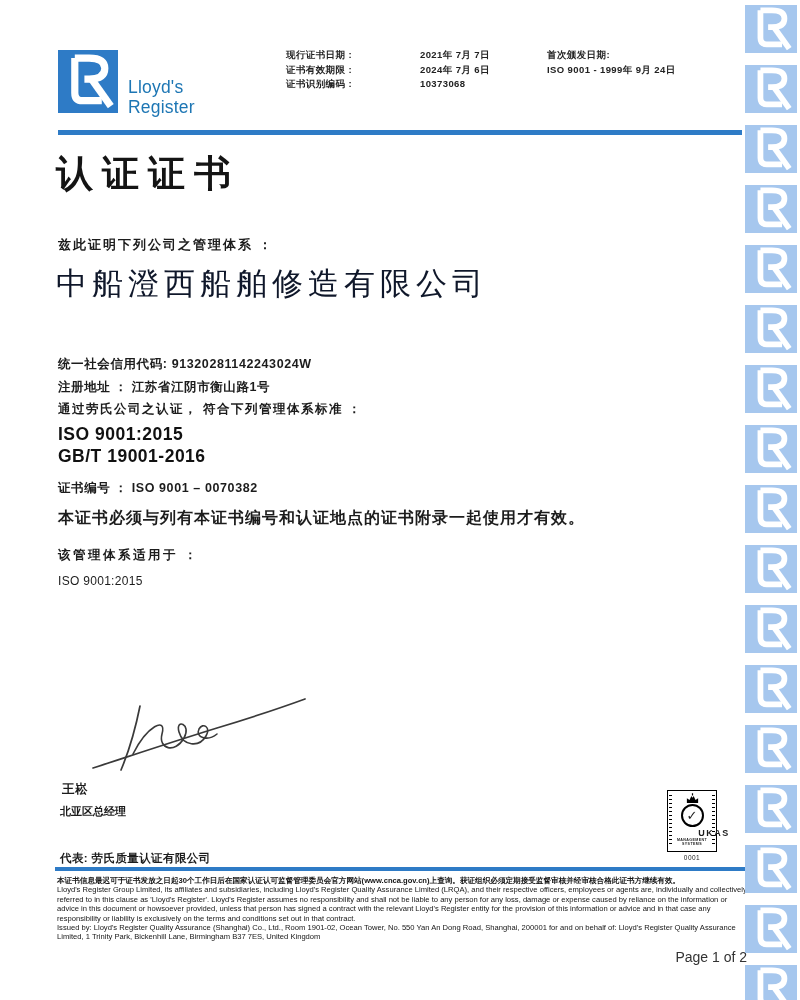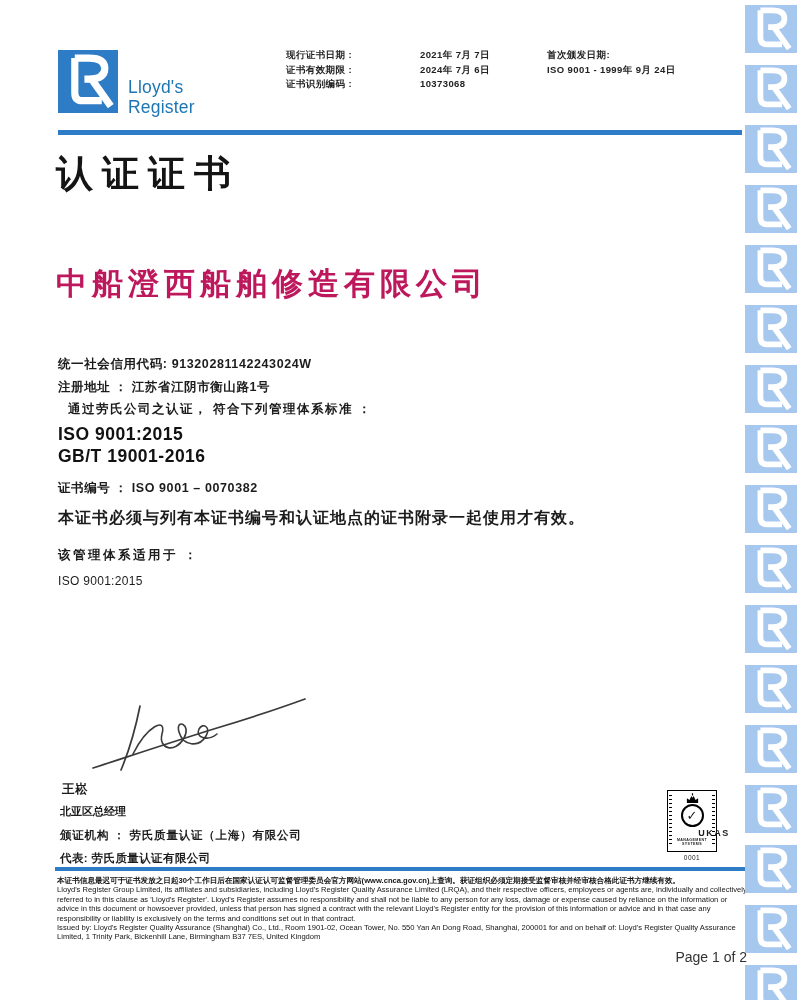--- a/index.html
+++ b/index.html
@@ -19,27 +19,27 @@
   .hdr-labels{left:286px;}
   .hdr-values{left:420px;}
   .hdr-right{left:547px;}
 
   .rule{background:#2e7bc6;}
   .rule1{left:58px;top:130px;width:684px;height:5px;}
   .rule2{left:55px;top:867px;width:698px;height:4px;}
 
   .title{left:56px;top:149px;font-size:37px;font-weight:600;letter-spacing:9px;color:#141414;text-align:right;}
   .intro{left:58px;top:236px;font-size:13px;font-weight:bold;letter-spacing:2px;}
-  .company{left:56px;top:263px;font-size:31px;font-weight:bold;letter-spacing:5px;color:#be185d;}
+  .company{left:56px;top:263px;font-size:31px;font-weight:normal;letter-spacing:5px;color:#0f172a;}
 
   .line12{font-size:12.5px;font-weight:bold;letter-spacing:.6px;}
   .addr{left:58px;top:330px;}
   .credit{left:58px;top:356px;}
   .regaddr{left:58px;top:379px;}
-  .approval{left:68px;top:401px;letter-spacing:1.5px;}
+  .approval{left:58px;top:401px;letter-spacing:1.5px;}
   .std{left:58px;font-size:17.5px;font-weight:bold;letter-spacing:.5px;color:#111;}
   .std1{top:424px;}
   .std2{top:446px;}
   .certno{left:58px;top:480px;}
   .appendix{left:58px;top:508px;font-size:16px;letter-spacing:1px;}
   .scopehead{left:58px;top:547px;font-size:12.5px;letter-spacing:2.5px;}
   .scopestd{left:58px;top:574px;font-size:12px;font-weight:normal;letter-spacing:.3px;}
   .scopetext{left:58px;top:589px;font-size:12px;letter-spacing:.8px;}
 
   .sig-svg{left:85px;top:696px;width:235px;height:78px;}
@@ -109,20 +109,21 @@
     <div>10373068</div>
   </div>
   <div class="hdr-col hdr-right abs">
     <div>首次颁发日期:</div>
     <div>ISO 9001 - 1999年 9月 24日</div>
   </div>
 
   <div class="rule rule1 abs"></div>
 
   <div class="title abs">认证证书</div>
+  <div class="intro abs">兹此证明下列公司之管理体系 ：</div>
   <div class="company abs">中船澄西船舶修造有限公司</div>
 
   <div class="line12 credit abs">统一社会信用代码: 91320281142243024W</div>
   <div class="line12 regaddr abs">注册地址 ：  江苏省江阴市衡山路1号</div>
   <div class="line12 approval abs">通过劳氏公司之认证， 符合下列管理体系标准 ：</div>
 
   <div class="std std1 abs">ISO 9001:2015</div>
   <div class="std std2 abs">GB/T 19001-2016</div>
 
   <div class="line12 certno abs">证书编号 ：  ISO 9001 – 0070382</div>
@@ -132,21 +133,20 @@
   <div class="scopestd abs">ISO 9001:2015</div>
 
   <svg class="sig-svg abs" viewBox="0 0 235 78">
     <path d="M8 72 C45 60 90 45 132 32 C165 22 190 14 220 3" fill="none" stroke="#3a3a3a" stroke-width="1.7" stroke-linecap="round"></path>
     <path d="M55 10 C51 30 44 55 36 74" fill="none" stroke="#3a3a3a" stroke-width="1.7" stroke-linecap="round"></path>
     <path d="M48 58 C62 30 82 20 77 38 C73 53 90 58 99 42 C107 28 90 22 94 36 C98 50 114 52 121 40 C126 31 118 26 114 33 C110 41 122 46 132 38" fill="none" stroke="#3a3a3a" stroke-width="1.6" stroke-linecap="round"></path>
   </svg>
 
   <div class="line12 sig-name abs">王崧</div>
   <div class="b sig-title abs">北亚区总经理</div>
-  <div class="b sig-issuer abs">颁证机构 ：  劳氏质量认证（上海）有限公司</div>
   <div class="b sig-behalf abs">代表: 劳氏质量认证有限公司</div>
 
   <div class="ukas abs">
     <div class="ukas-box">
       <div class="ticks l"></div>
       <div class="ticks r"></div>
       <svg class="ukas-crown" viewBox="0 0 20 14">
         <rect x="9.2" y="0" width="1.6" height="3" fill="#000"></rect>
         <path d="M2.5 13 L2.5 6.5 L6 9 L8.5 3.5 L10 6 L11.5 3.5 L14 9 L17.5 6.5 L17.5 13 Z" fill="#000"></path>
       </svg>

